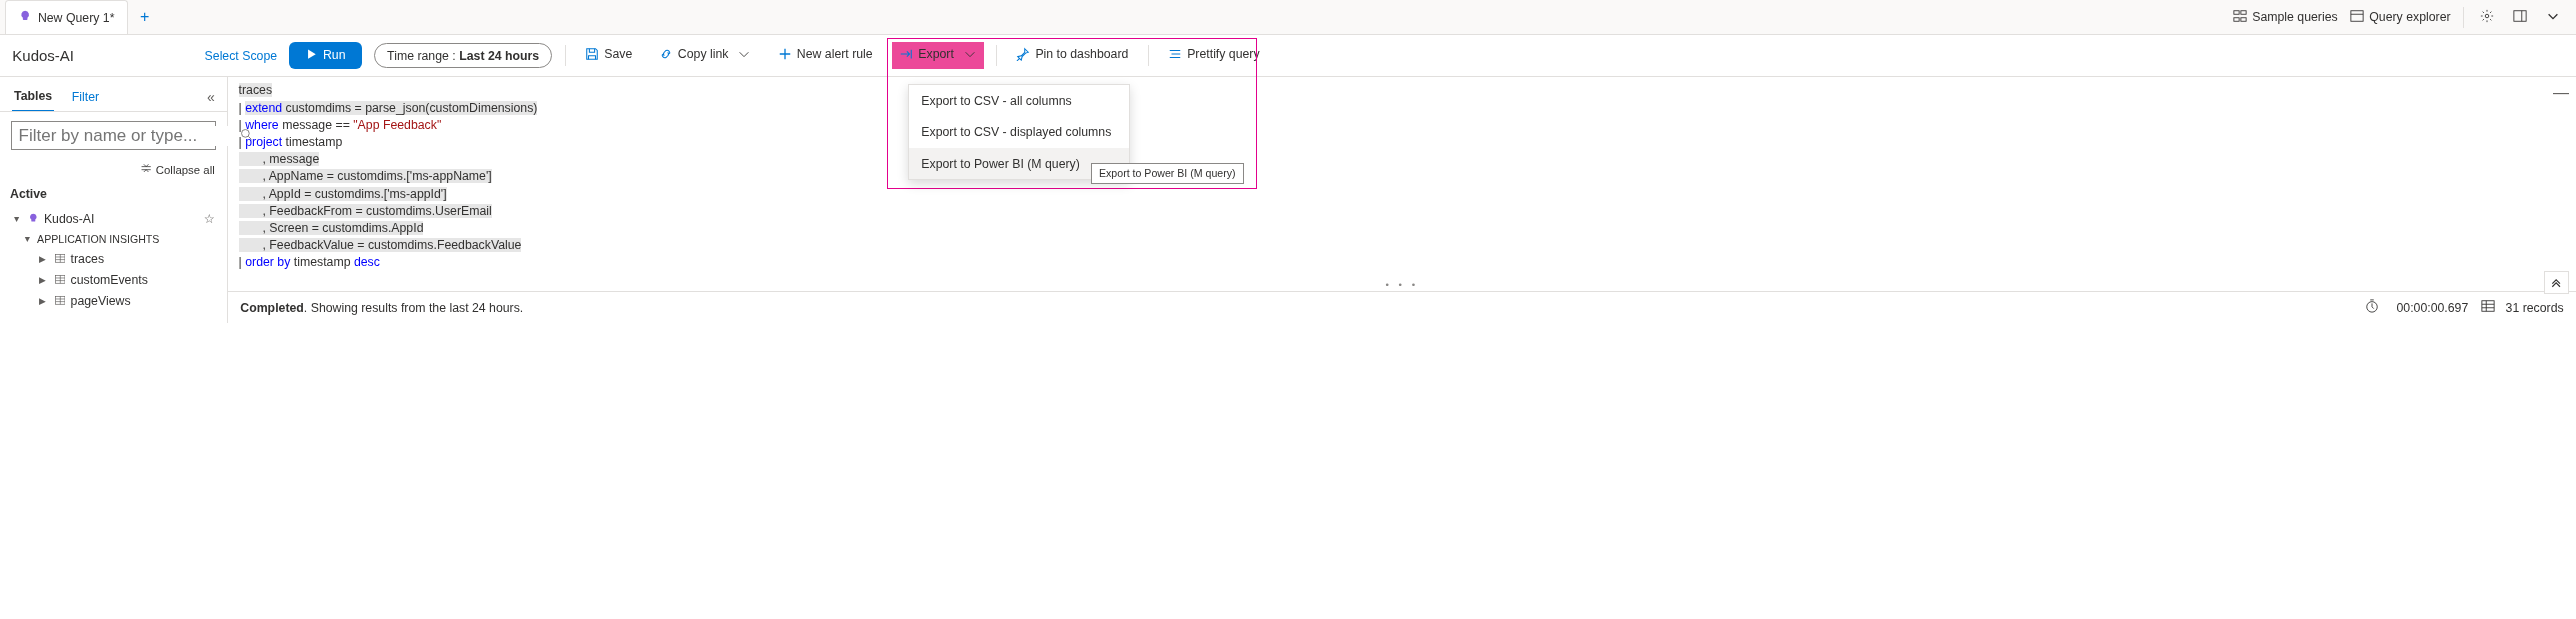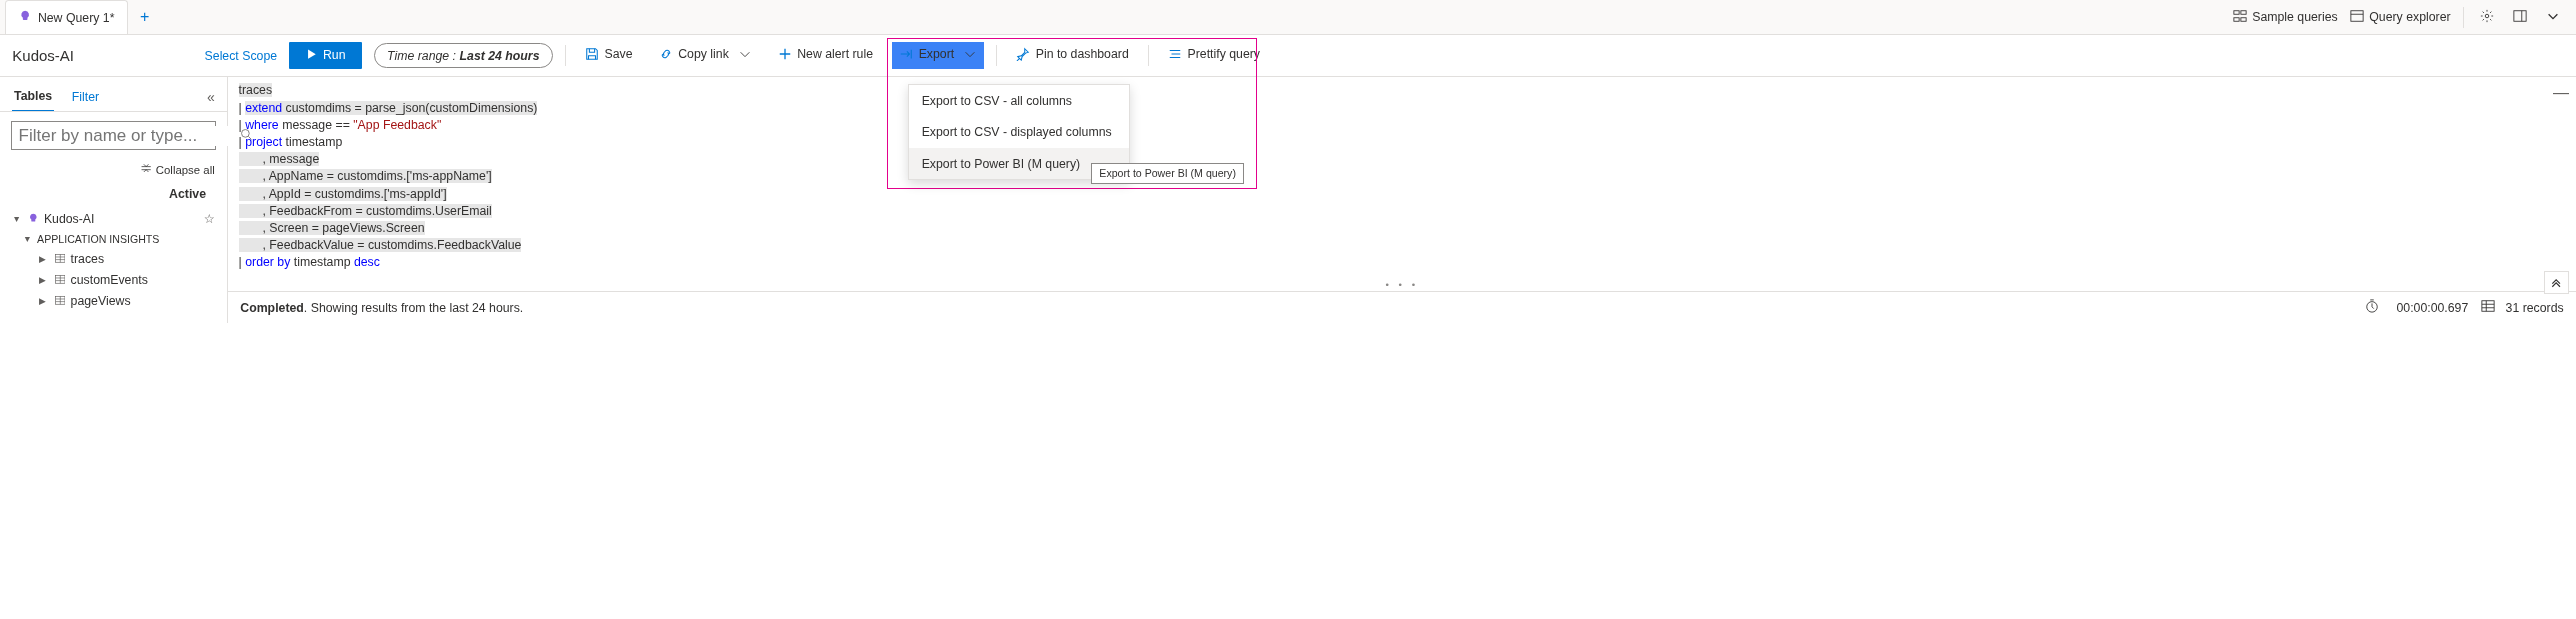--- a/index.html
+++ b/index.html
@@ -16,27 +16,27 @@
     .tabbar-spacer { flex: 1; }
     .tabbar-actions { display: flex; align-items: center; gap: 12.3px; padding-right: 12.3px; }
     .tb-btn { display: flex; align-items: center; gap: 5.3px; color: #323130; cursor: pointer; font-size: 12.3px; background: none; border: none; }
     .tb-btn svg { width: 14px; height: 14px; }
     .icon-only { padding: 3.5px; }
     
     
     .toolbar { display: flex; align-items: center; height: 42px; padding: 0 12.3px; gap: 12.3px; border-bottom: 0.9px solid #e1dfdd; position: relative; }
     .scope-name { font-size: 15px; color: #323130; }
     .link-btn { color: #0078d4; cursor: pointer; font-size: 12.3px; }
-    .run-btn { display: flex; align-items: center; gap: 5.3px; background: #0078d4; color: #fff; border: none; border-radius: 1px; padding: 6.2px 16px; font-size: 12.3px; cursor: pointer; }
-    .pill { display: flex; align-items: flex-start; border: 0.9px solid #8a8886; border-radius: 14px; padding: 4.4px 12.3px; font-size: 12.3px; cursor: pointer; font-style: italic; }
+    .run-btn { display: flex; align-items: center; gap: 5.3px; background: #0078d4; color: #fff; border: none; border-radius: 6px; padding: 6.2px 16px; font-size: 12.3px; cursor: pointer; }
+    .pill { display: flex; align-items: flex-start; border: 0.9px solid #8a8886; border-radius: 14px; padding: 4.4px 12.3px; font-size: 12.3px; cursor: pointer; }
     .pill .strong { font-weight: 600; margin-left: 3.5px; }
     .sep { width: 0.9px; height: 21px; background: #e1dfdd; }
     .tool-btn { display: flex; gap: 5.3px; background: none; border: none; cursor: pointer; font-size: 12.3px; color: #323130; padding: 5.3px 7px; }
     .tool-btn svg { width: 14px; height: 14px; }
-    .tool-btn.active { background: #3b82f6; }
+    .tool-btn.active { background: #ec4899; }
     .chev { margin-left: 3.5px; }
     
     
     .redbox { position: absolute; border: 1.8px solid #e3008c; pointer-events: none; }
     
     
     .export-dropdown { position: absolute; top: 42px; background: #fff; border: 0.9px solid #e1dfdd; box-shadow: 0 3.5px 10.6px rgba(0,0,0,0.15); z-index: 10; width: 222px; }
     .export-item { padding: 8.8px 12.3px; font-size: 12.3px; cursor: pointer; }
     .export-item.hover { background: #f3f2f1; }
     .tooltip { position: absolute; background: #fff; border: 0.9px solid #8a8886; padding: 3.5px 7px; font-size: 10.6px; z-index: 11; white-space: nowrap; }
@@ -46,21 +46,21 @@
     
     
     .sidebar { width: 228px; border-right: 0.9px solid #e1dfdd; display: flex; flex-direction: column; padding: 5.3px 0; }
     .side-tabs { display: flex; align-items: center; padding: 0 12.3px; gap: 16px; border-bottom: 0.9px solid #e1dfdd; }
     .side-tab { padding: 7px 1.8px; font-size: 12.3px; cursor: pointer; color: #605e5c; }
     .side-tab.active { color: #323130; border-bottom: 1.8px solid #0078d4; font-weight: 600; }
     .side-tabs .coll { margin-left: auto; font-size: 14px; color: #605e5c; cursor: pointer; }
     .search-wrap { margin: 8.8px 10.6px; display: flex; align-items: center; border: 0.9px solid #8a8886; padding: 3.5px 7px; }
     .search-wrap input { flex: 1; border: none; outline: none; font-size: 17px; }
     .collapse-all { display: flex; justify-content: flex-end; padding: 3.5px 12.3px; font-size: 11.4px; color: #323130; cursor: pointer; gap: 3.5px; align-items: center; }
-    .section-label { padding: 7px 21px; font-weight: 600; font-size: 12.3px; text-align: right; }
+    .section-label { padding: 7px 10px; font-weight: 600; font-size: 12.3px; }
     .tree { padding: 0 7px; }
     .tree-row { display: flex; align-items: center; gap: 3.5px; padding: 3.5px 5.3px; font-size: 12.3px; cursor: pointer; }
     .tree-row .arrow { width: 10.6px; display: inline-block; font-size: 8.8px; color: #605e5c; }
     .tree-row .ticon { width: 14px; display: inline-flex; justify-content: center; }
     .tree-row.level1 { padding-left: 16px; }
     .tree-row.level2 { padding-left: 32px; }
     .star { margin-left: auto; color: #605e5c; }
     
     
     .editor-col { flex: 1; display: flex; flex-direction: column; position: relative; }
@@ -311,21 +311,21 @@
     <div class="editor-col">
       <span class="dash-min">—</span>
       <div class="editor"><span class="hl">traces</span>
 <span class="pipe">| </span><span class="kw hl">extend</span><span class="hl"> customdims = parse_json(customDimensions)</span>
 <span class="pipe">| </span><span class="kw">where</span><span> message == </span><span class="str">"App Feedback"</span>
 <span class="pipe">| </span><span class="kw">project</span><span> timestamp</span>
 <span class="hl">       , message</span>
 <span class="hl">       , AppName = customdims.['ms-appName']</span>
 <span class="hl">       , AppId = customdims.['ms-appId']</span>
 <span class="hl">       , FeedbackFrom = customdims.UserEmail</span>
-<span class="hl">       , Screen = pageViews.Screen</span>
+<span class="hl">       , Screen = customdims.AppId</span>
 <span class="hl">       , FeedbackValue = customdims.FeedbackValue</span>
 <span class="pipe">| </span><span class="kw">order by</span><span> timestamp </span><span class="kw">desc</span></div>
       <div style="flex:1"></div>
       <div class="scroll-top">
         <span>
           <svg viewBox="0 0 16 16" width="12.3" height="12.3" fill="none" stroke="currentColor" stroke-width="1.5">
               <path d="M3 10l5-5 5 5M3 14l5-5 5 5"></path>
             </svg>
         </span>
       </div>

